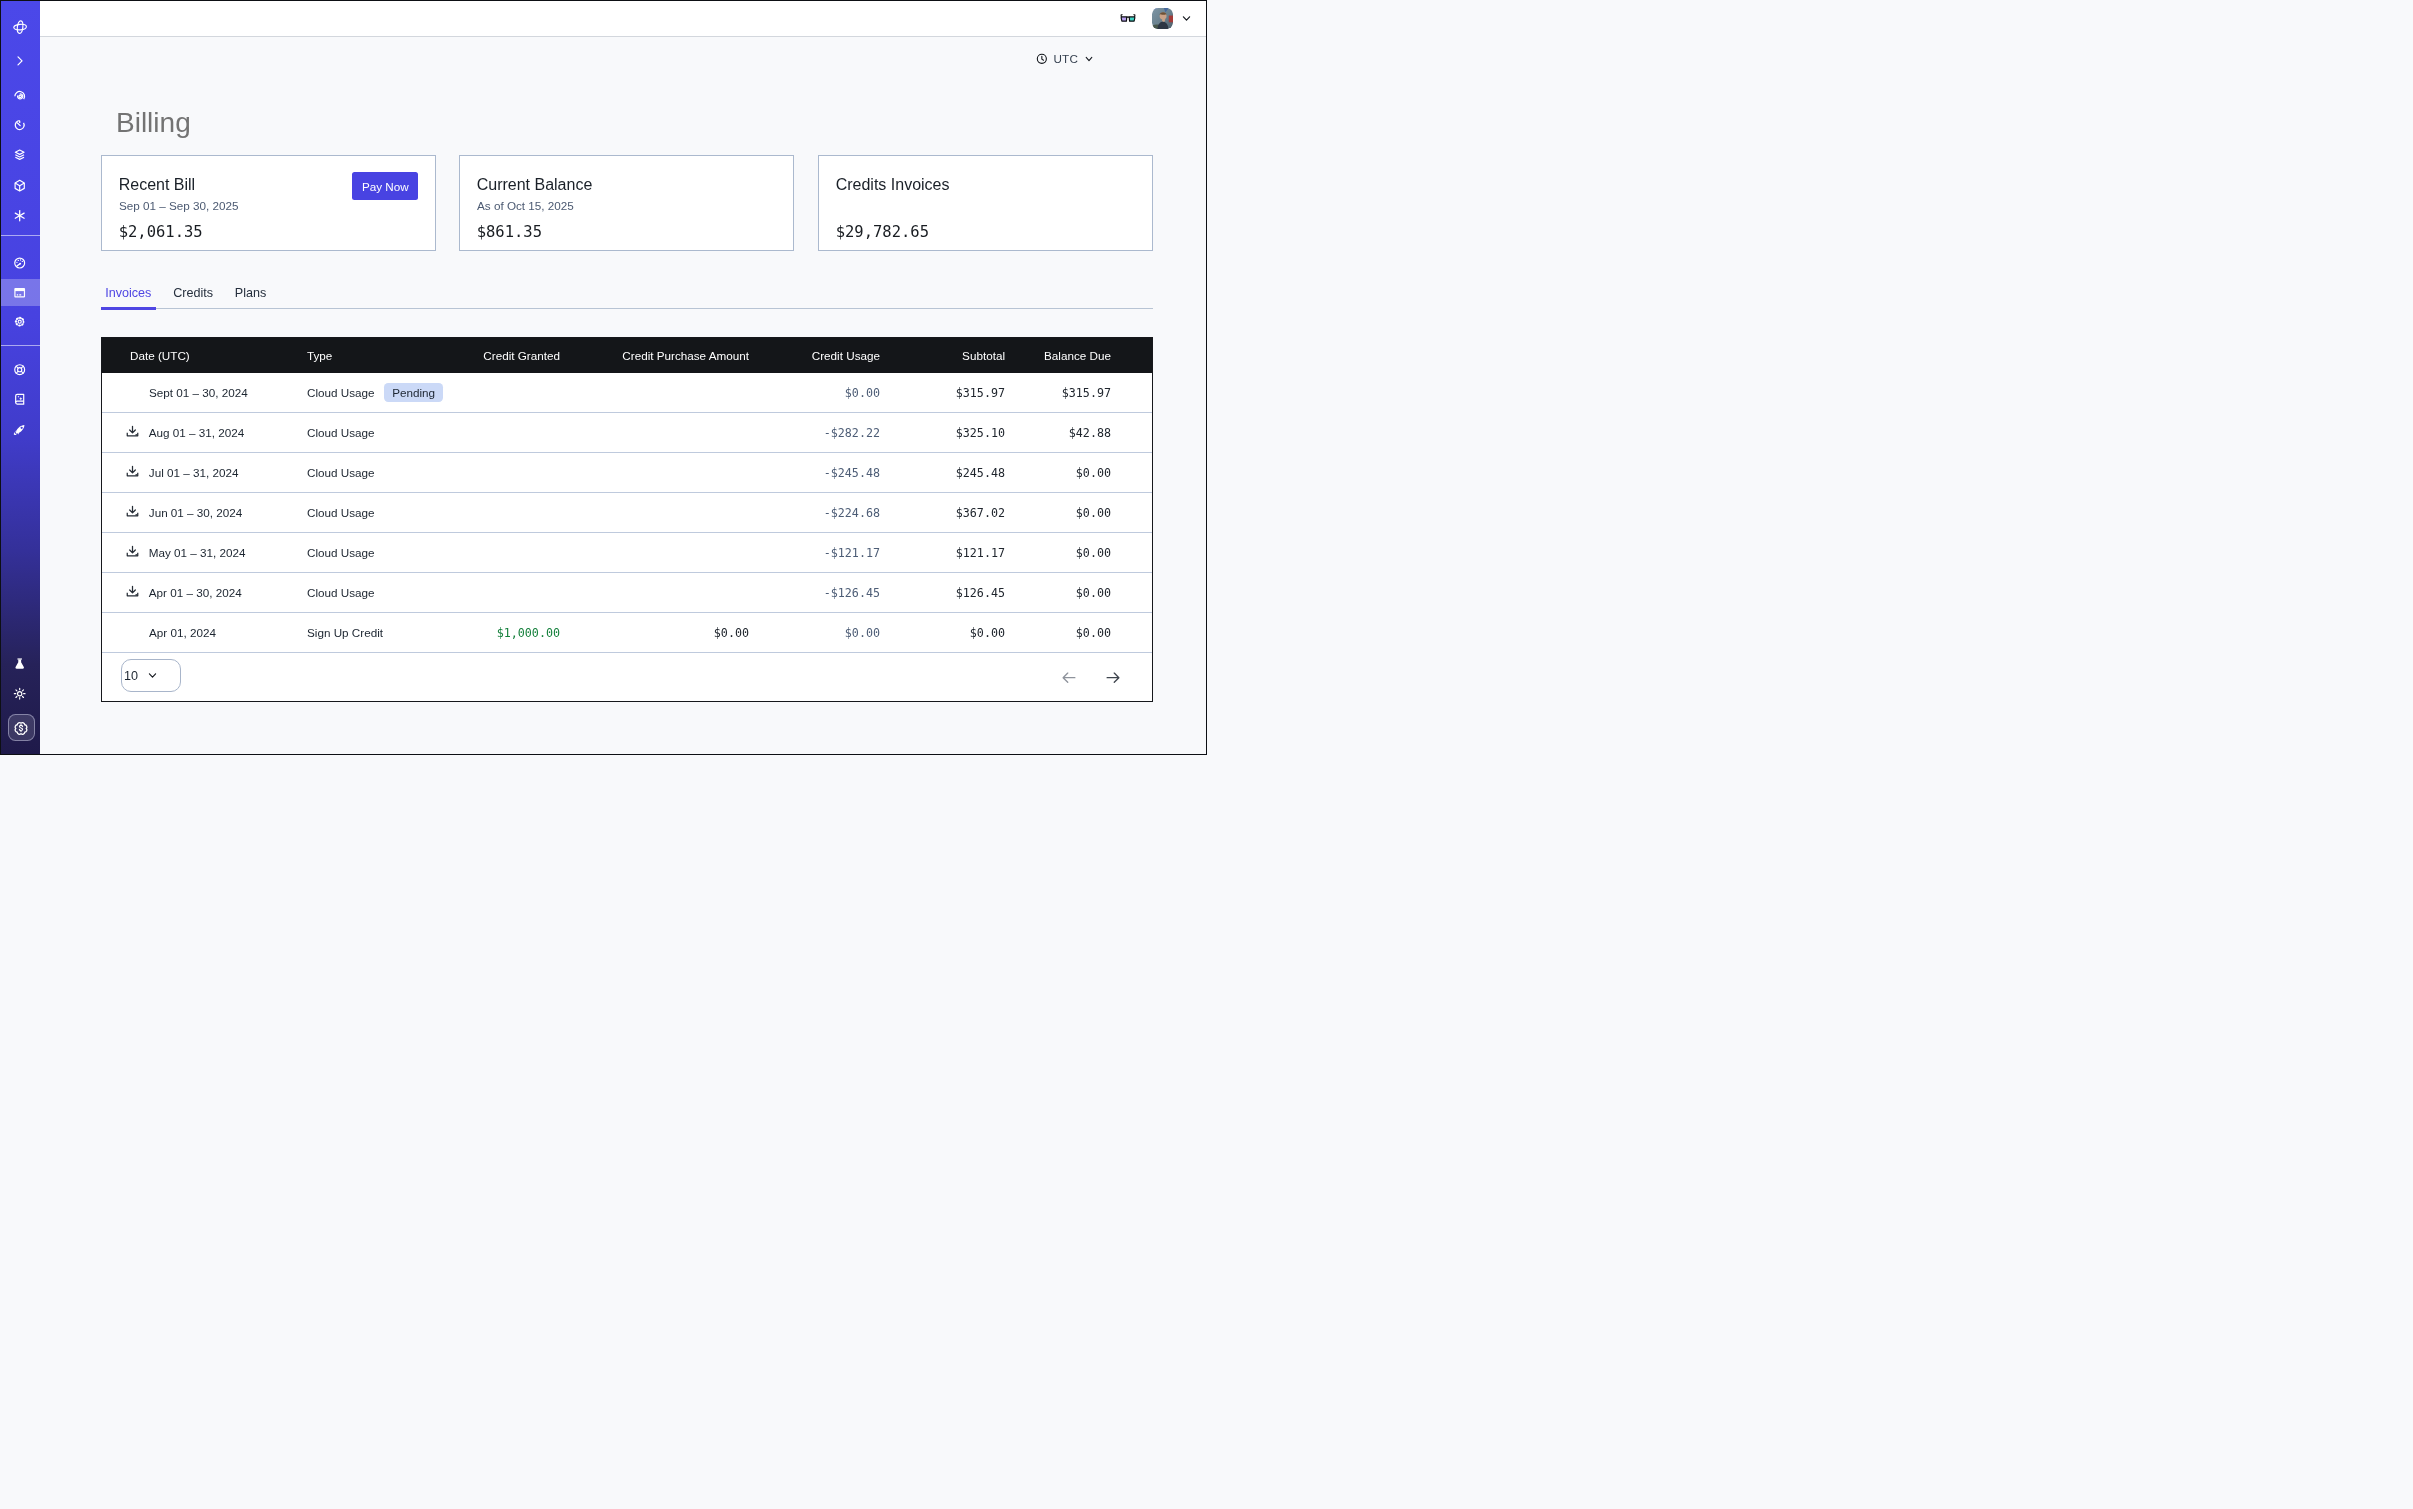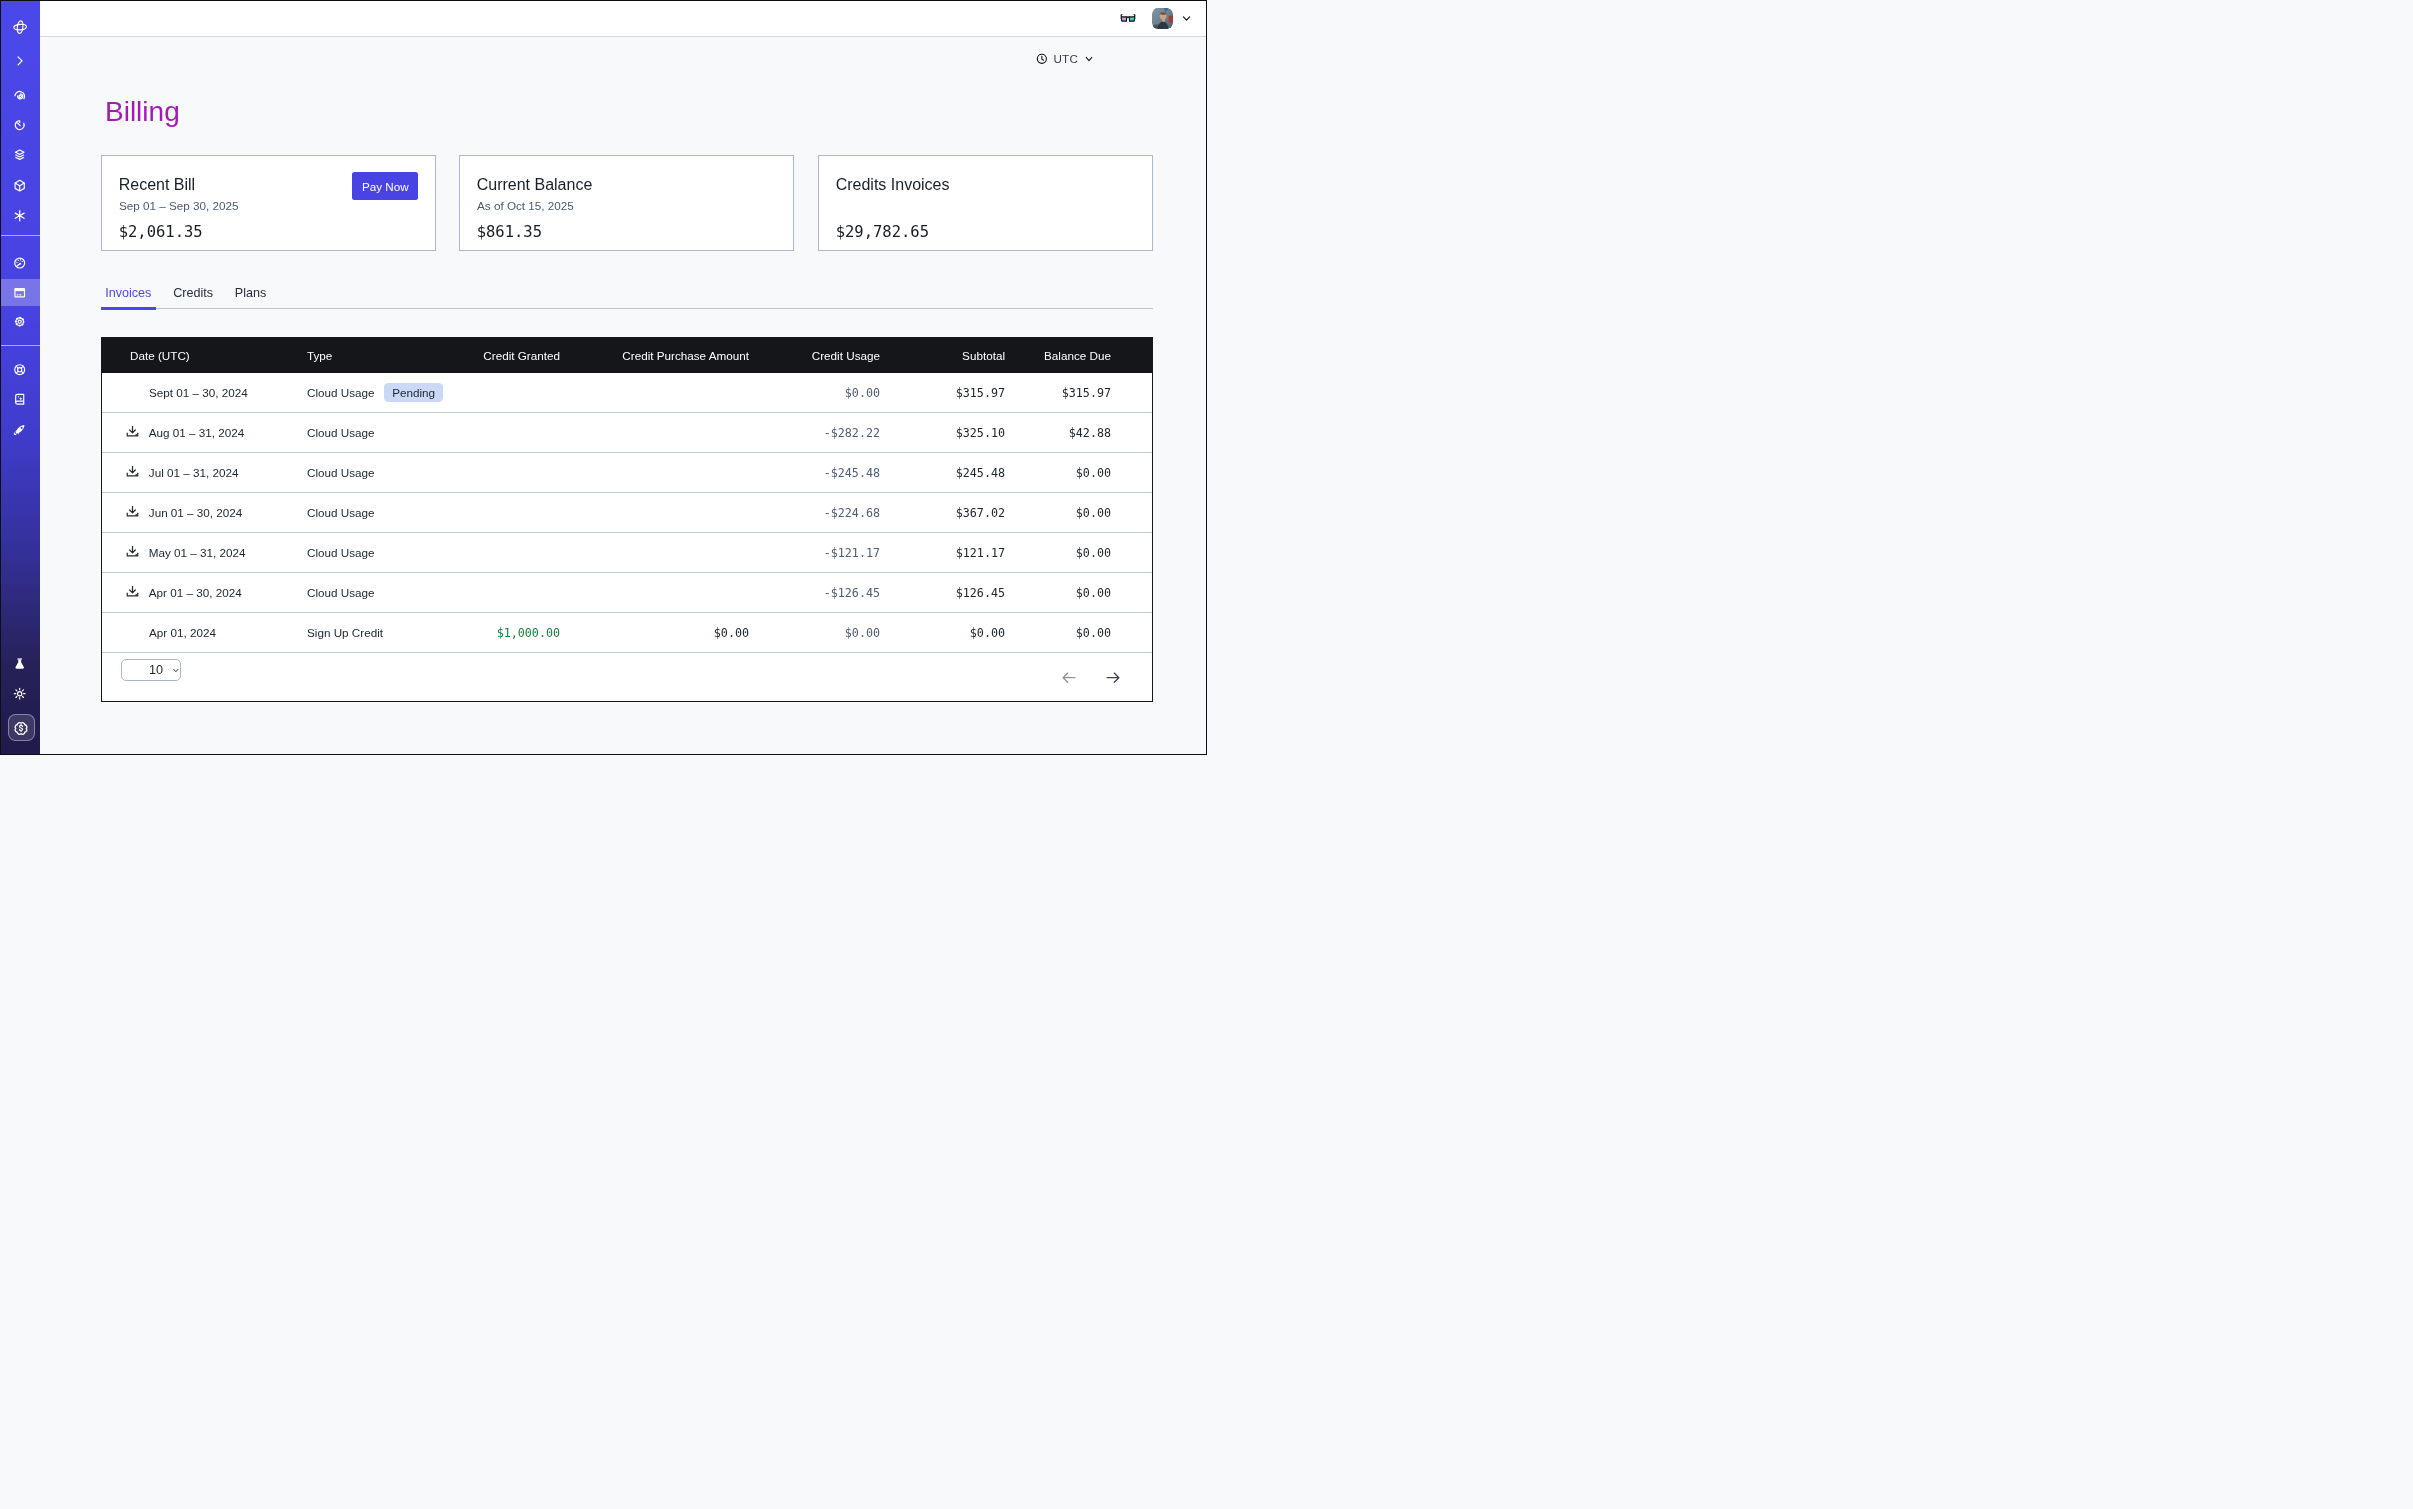--- a/index.html
+++ b/index.html
@@ -42,22 +42,22 @@
 #tz-group { left:996px; gap:5px; cursor:pointer;margin-top:40px; }
 #tz-label { font-size:11.7px; color:#35404f; letter-spacing:0.2px; padding:0 0.8px; }
 #glasses { left:1080px; }
 #avatar-btn { left:1112px; }
 #avatar-btn svg { border-radius:5.9px; display:block; }
 #user-caret { left:1141px; }
 
 
 #main { position:absolute; left:40px; top:37px; width:1167px; height:716px; }
 #page-title {
-  position:absolute; left:61px; top:54px; margin:4px;
-  font-size:28px; line-height:33px; font-weight:400; color:#a21caf; letter-spacing:0;
+  position:absolute; left:61px; top:54px; margin:15px;
+  font-size:28px; line-height:33px; font-weight:400; color:#737373; letter-spacing:0;
 }
 
 
 .card {
   position:absolute; top:118px; width:335px; height:96px;
   background:#fff; border:0.8px solid #abb9ce;
 }
 #card-recent  { left:61px; }
 #card-balance { left:419px; }
 #card-credits { left:778px; }
@@ -112,23 +112,23 @@
   background:#cbd9f7; color:#1d2633; border-radius:4.2px; font-size:11.7px;
 }
 .money { font-family:"DejaVu Sans Mono", monospace; font-size:11.7px; }
 .m-slate { color:#4d5d76; }
 .m-dark  { color:#20262e; }
 .m-green { color:#15803c; }
 
 
 .t-pager { height:49px; border-top:0.8px solid #bfcadd; position:relative; }
 #page-size {
-  position:absolute; left:19px; top:6.3px; width:60px; height:22px;
-  border:0.8px solid #a8b5ca; border-radius:5px; background:#fff;
-  display:flex; align-items:center; padding-left:27px; gap:9.2px;
+  position:absolute; left:19px; top:6.3px; width:60px; height:33px;
+  border:0.8px solid #a8b5ca; border-radius:10px; background:#fff;
+  display:flex; align-items:center; padding-left:2px; gap:9.2px;
   font-size:12.6px; color:#1c2530; cursor:pointer;
 }
 .pager-arrows { position:absolute; right:31px; top:0; height:49px; display:flex; align-items:center; gap:28.5px; }
 .pager-arrows .arr { cursor:pointer; display:flex; }
 </style>
 </head>
 <body>
 
 <aside id="sidebar">
   <div class="s-item" style="top:14px">

